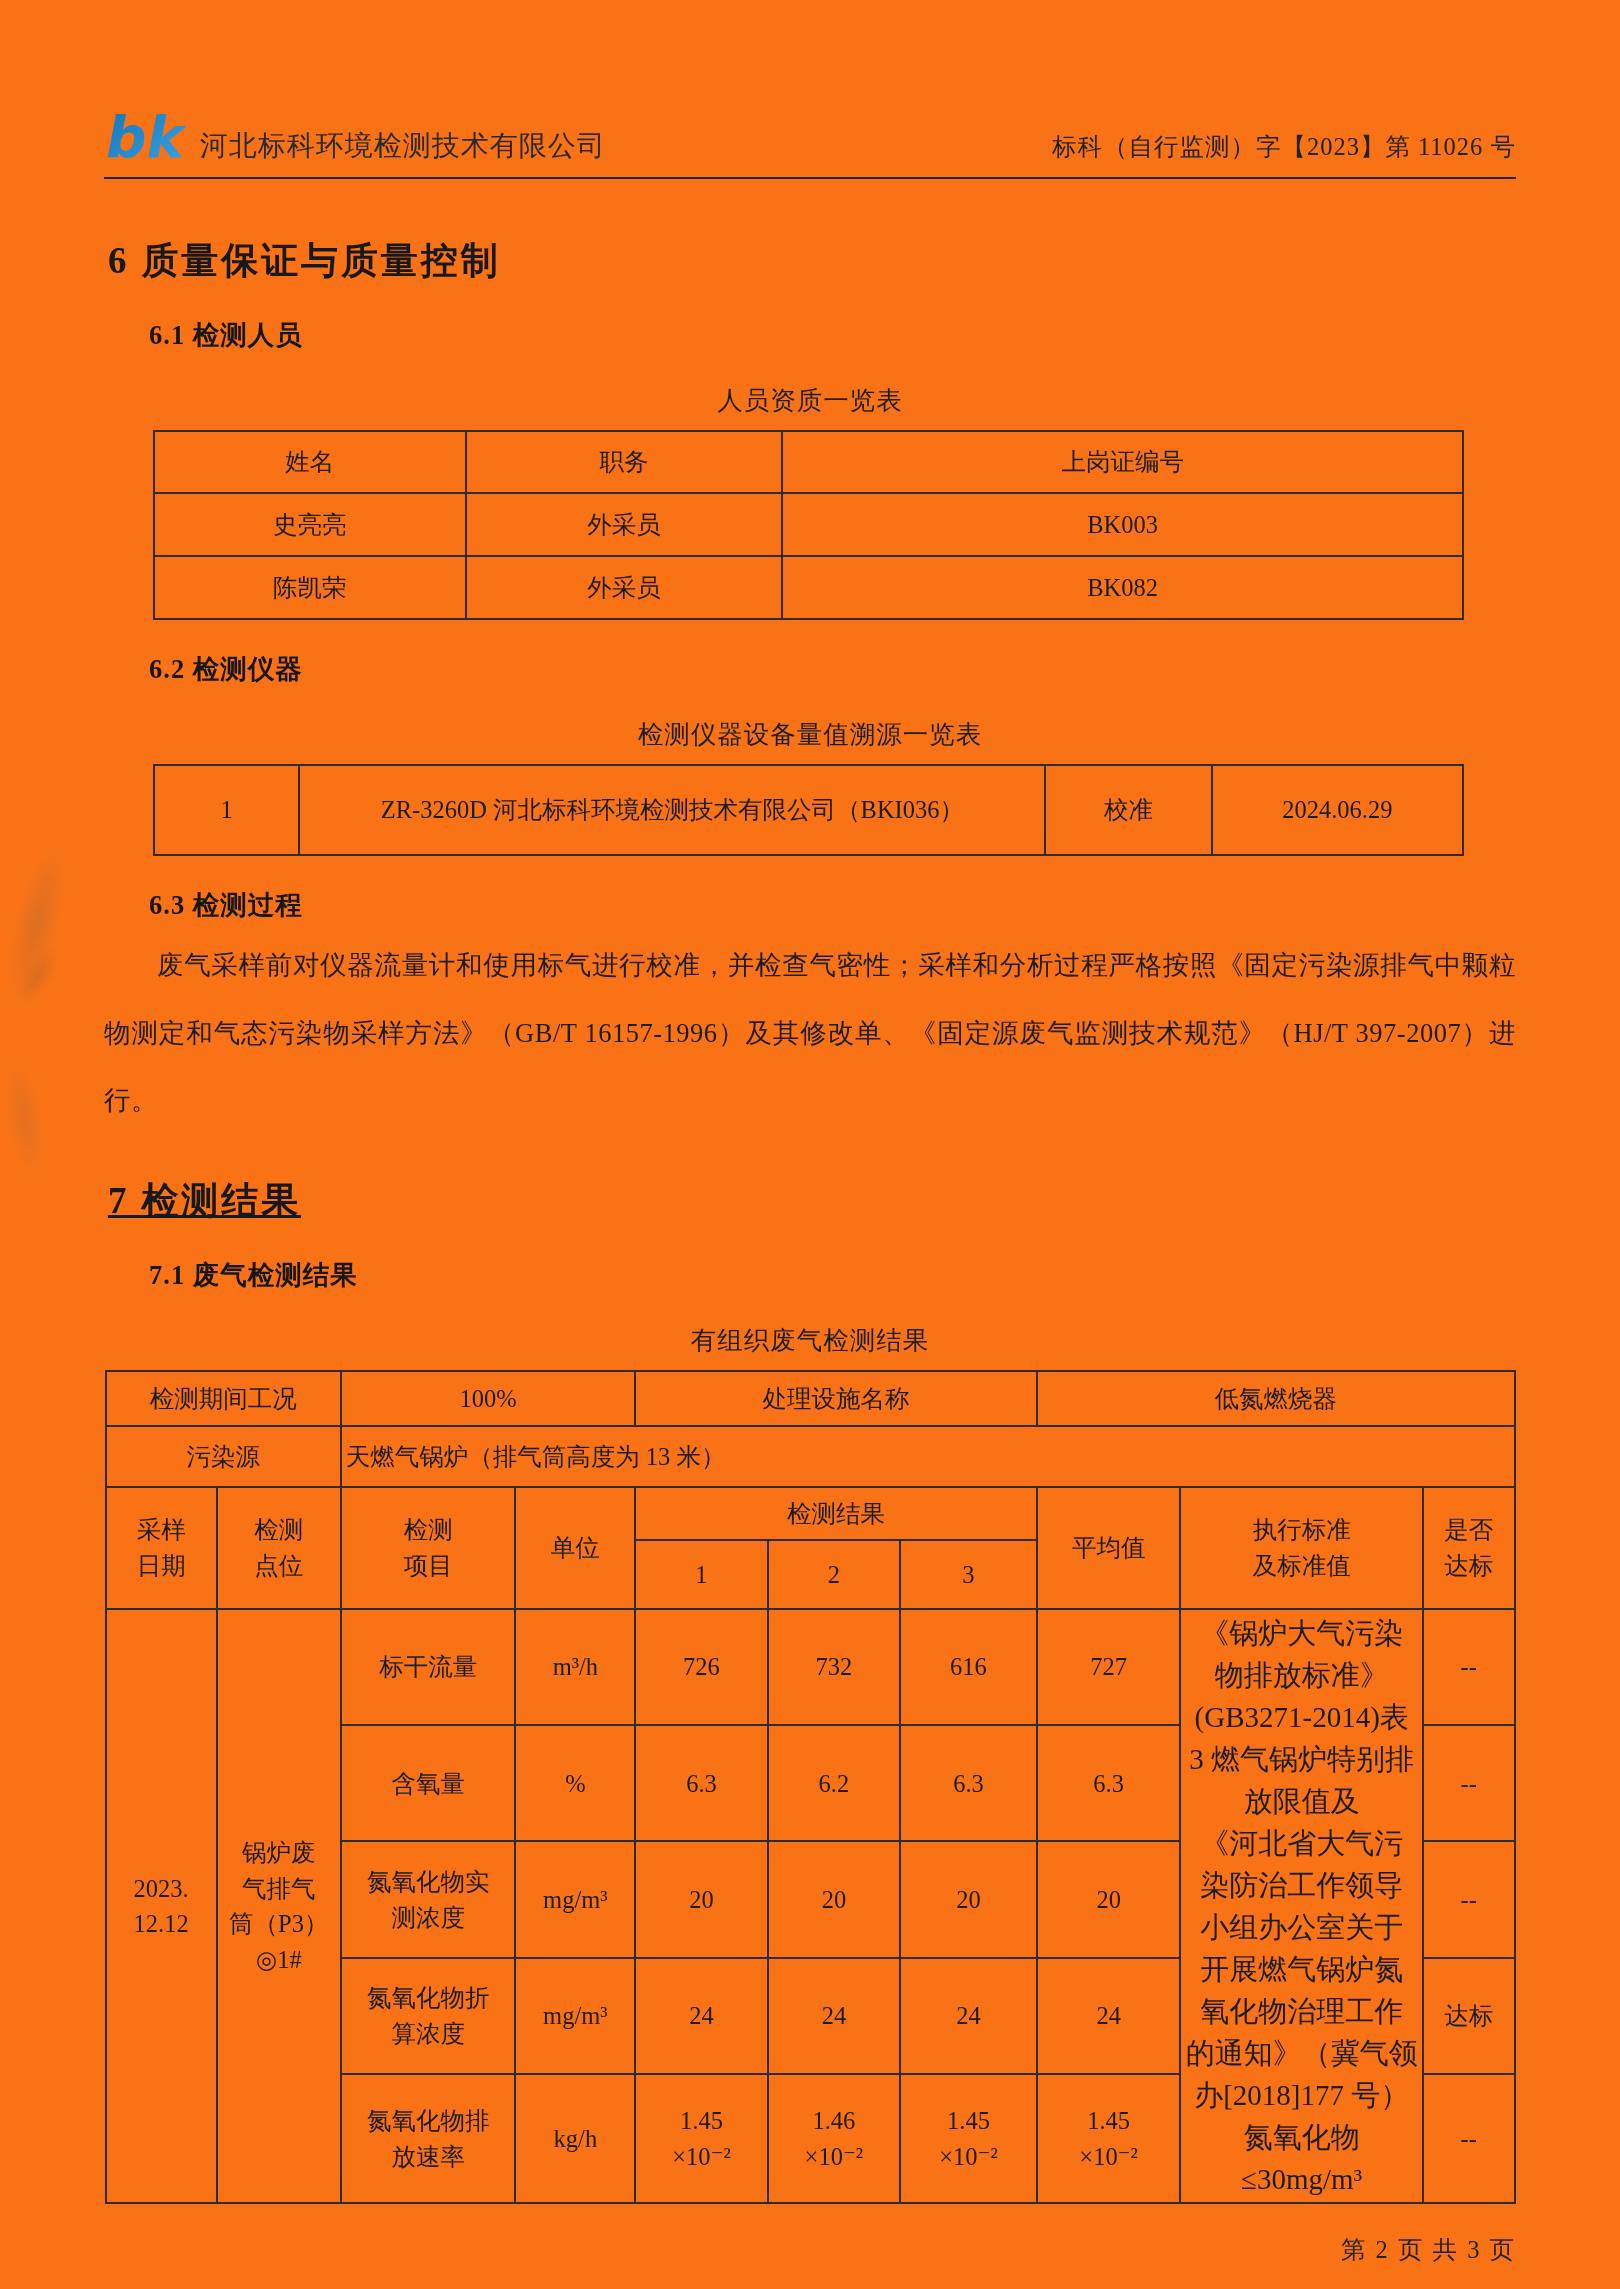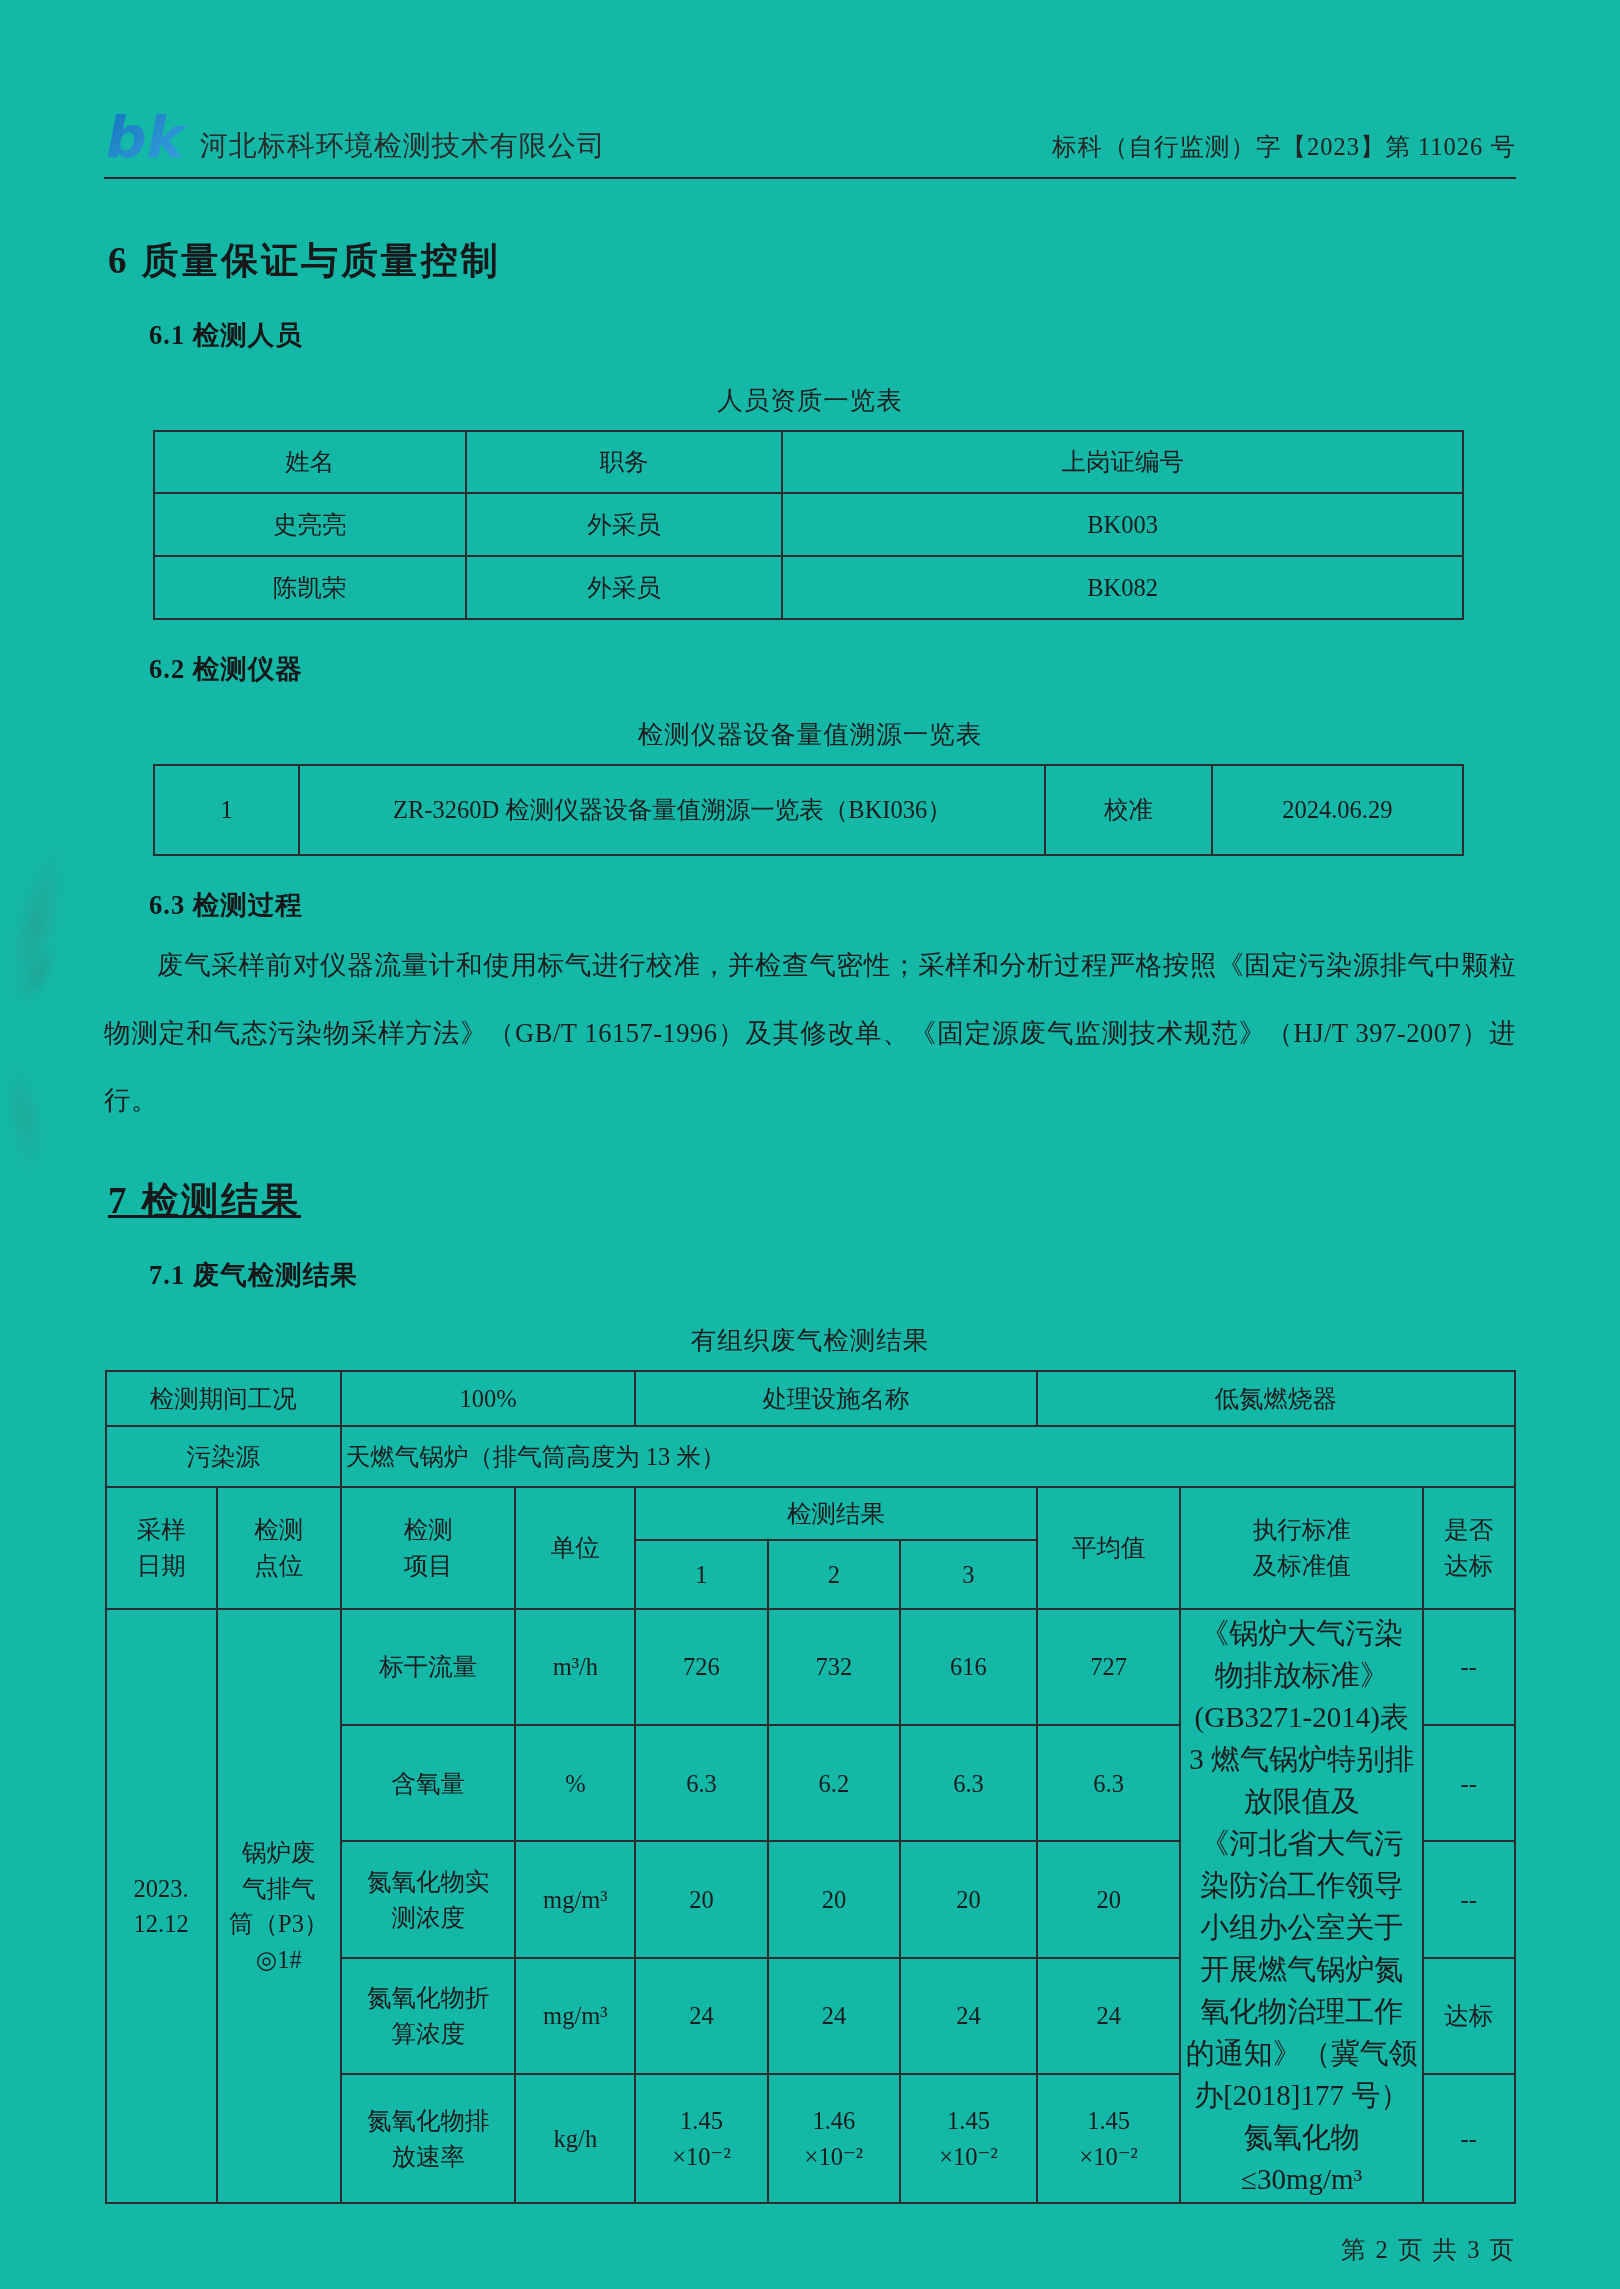--- a/index.html
+++ b/index.html
@@ -1,20 +1,20 @@
 <!DOCTYPE html>
 <html><head>
 <meta charset="utf-8">
 <style>
   html,body{margin:0;padding:0;background:#e9e9e6;}
   .sheet{
     position:relative;
     width:1620px;height:2290px;
     margin:0 auto;
-    background:#14b8a6;
+    background:#f97316;
     color:#1e1e20;
     font-family:"Liberation Serif","DejaVu Serif",serif;
     overflow:hidden;
   }
   .content{padding:0 104px;position:relative;}
   
   .hdr{
     display:flex;justify-content:space-between;align-items:flex-end;
     padding-top:106px;padding-bottom:9.8px;
     border-bottom:2.9px solid #23232a;
@@ -126,21 +126,21 @@
     <table class="t-small t-instr">
       <colgroup>
           <col style="width:11.1%">
           <col style="width:57%">
           <col style="width:12.7%">
           <col style="width:19.2%">
         </colgroup>
       <tbody>
       <tr>
         <td class="instr-data">1</td>
-        <td class="instr-data">ZR-3260D 检测仪器设备量值溯源一览表（BKI036）</td>
+        <td class="instr-data">ZR-3260D 河北标科环境检测技术有限公司（BKI036）</td>
         <td class="instr-data">校准</td>
         <td class="instr-data">2024.06.29</td>
       </tr>
     </tbody>
       </table>
 
     <div class="h2">6.3 检测过程</div>
     <div class="para">废气采样前对仪器流量计和使用标气进行校准，并检查气密性；采样和分析过程严格按照《固定污染源排气中颗粒物测定和气态污染物采样方法》（GB/T 16157-1996）及其修改单、《固定源废气监测技术规范》（HJ/T 397-2007）进行。</div>
 
     <div class="h1" style="margin-top:41px;text-decoration:underline;">7 检测结果</div>

